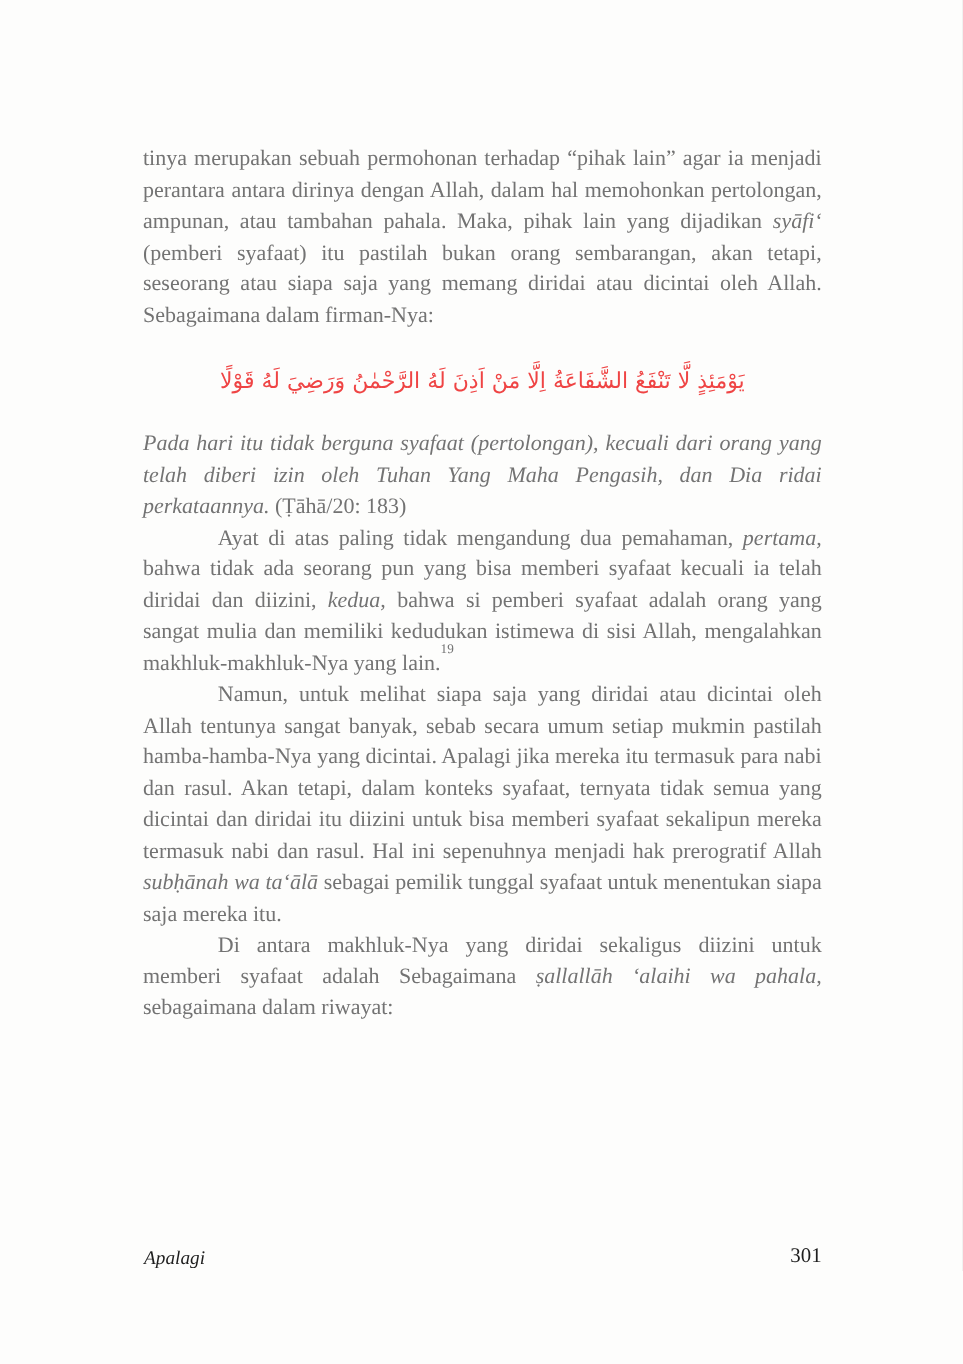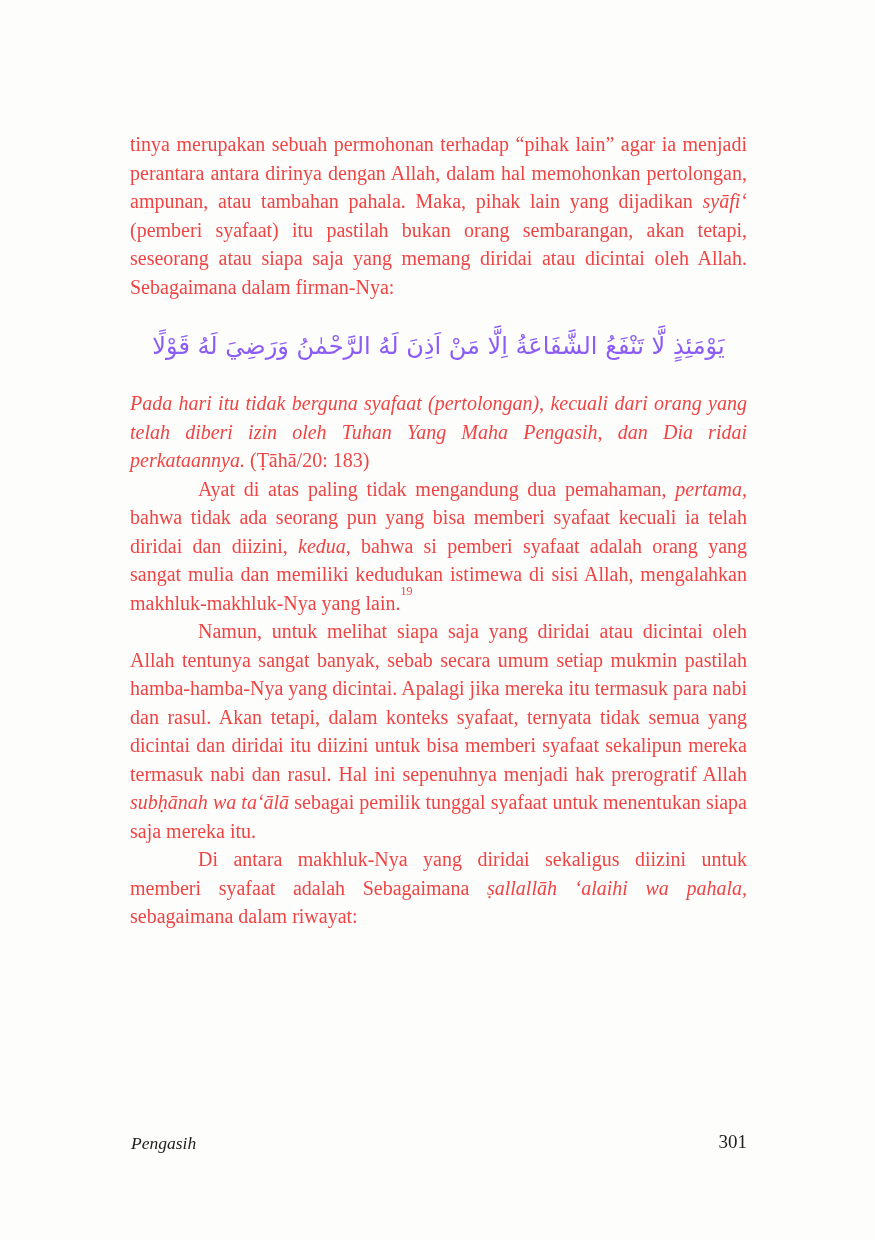--- a/index.html
+++ b/index.html
@@ -21,39 +21,39 @@
     position: absolute;
     left: 130px;
     top: 130px;
     width: 617px;
   }
   p.body-par {
     margin: 0;
     font-size: 20px;
     line-height: 28.5px;
     text-align: justify;
-    color: #ef4444;
+    color: #737373;
   }
   p.indent { text-indent: 68px; }
   .seg-i { font-style: italic; }
   .seg-r { font-style: normal; }
   sup.fnref {
     font-size: 12px;
     line-height: 0;
     position: relative;
     top: -7px;
   }
   .arabic-verse {
     margin: 13px 0 11px 0;
     text-align: center;
     direction: rtl;
     font-family: "DejaVu Sans", sans-serif;
-    font-size: 24px;
+    font-size: 20px;
     line-height: 64px;
-    color: #8b5cf6;
+    color: #ef4444;
   }
   .translation {
     margin: 0 0 9px 0;
     font-size: 20px;
     line-height: 29px;
     text-align: justify;
   }
   .footer-left {
     position: absolute;
     left: 131px;
@@ -82,16 +82,16 @@
     <p class="body-par translation"><span class="seg-i">Pada hari itu tidak berguna syafaat (pertolongan), kecuali dari orang yang telah diberi izin oleh Tuhan Yang Maha Pengasih, dan Dia ridai perkataannya. </span><span class="seg-r">(Ṭāhā/20: 183)</span></p>
 
     <p class="body-par indent"><span class="seg-r">Ayat di atas paling tidak mengandung dua pemahaman, </span><span class="seg-i">pertama,</span><span class="seg-r"> bahwa tidak ada seorang pun yang bisa memberi syafaat kecuali ia telah diridai dan diizini, </span><span class="seg-i">kedua,</span><span class="seg-r"> bahwa si pemberi syafaat adalah orang yang sangat mulia dan memiliki kedudukan istimewa di sisi Allah, mengalahkan makhluk-makhluk-Nya yang lain.</span><sup class="fnref">19</sup></p>
 
     <p class="body-par indent"><span class="seg-r">Namun, untuk melihat siapa saja yang diridai atau dicintai oleh Allah tentunya sangat banyak, sebab secara umum setiap mukmin pastilah hamba-hamba-Nya yang dicintai. Apalagi jika mereka itu termasuk para nabi dan rasul. Akan tetapi, dalam konteks syafaat, ternyata tidak semua yang dicintai dan diridai itu diizini untuk bisa memberi syafaat sekalipun mereka termasuk nabi dan rasul. Hal ini sepenuhnya menjadi hak prerogratif Allah </span><span class="seg-i">subḥānah wa ta‘ālā</span><span class="seg-r"> sebagai pemilik tunggal syafaat untuk menentukan siapa saja mereka itu.</span></p>
 
     <p class="body-par indent"><span class="seg-r">Di antara makhluk-Nya yang diridai sekaligus diizini untuk memberi syafaat adalah Sebagaimana </span><span class="seg-i">ṣallallāh ‘alaihi wa pahala,</span><span class="seg-r"> sebagaimana dalam riwayat:</span></p>
 
   </div>
 
-  <div class="footer-left">Pengasih</div>
+  <div class="footer-left">Apalagi</div>
 
   <div class="footer-right">301</div>
 </div>
 
 </body></html>

